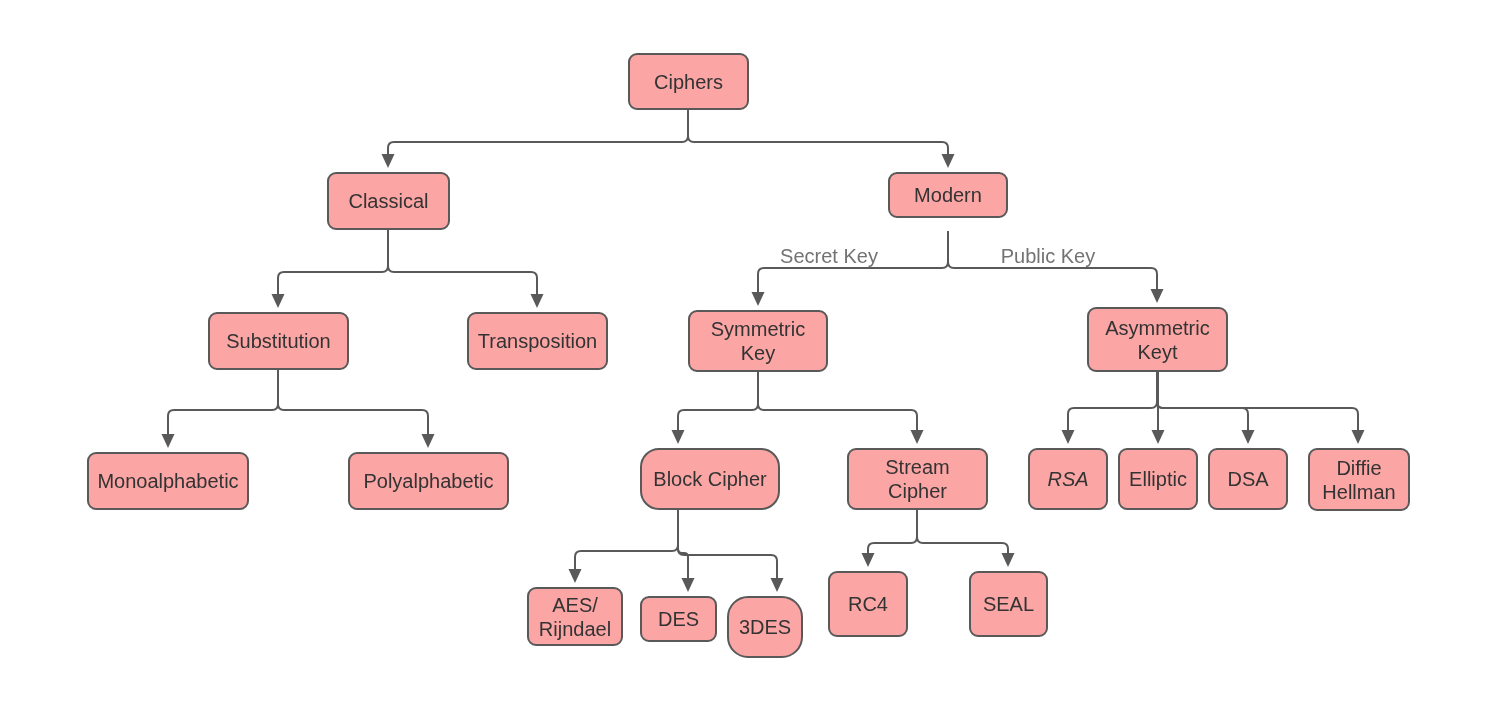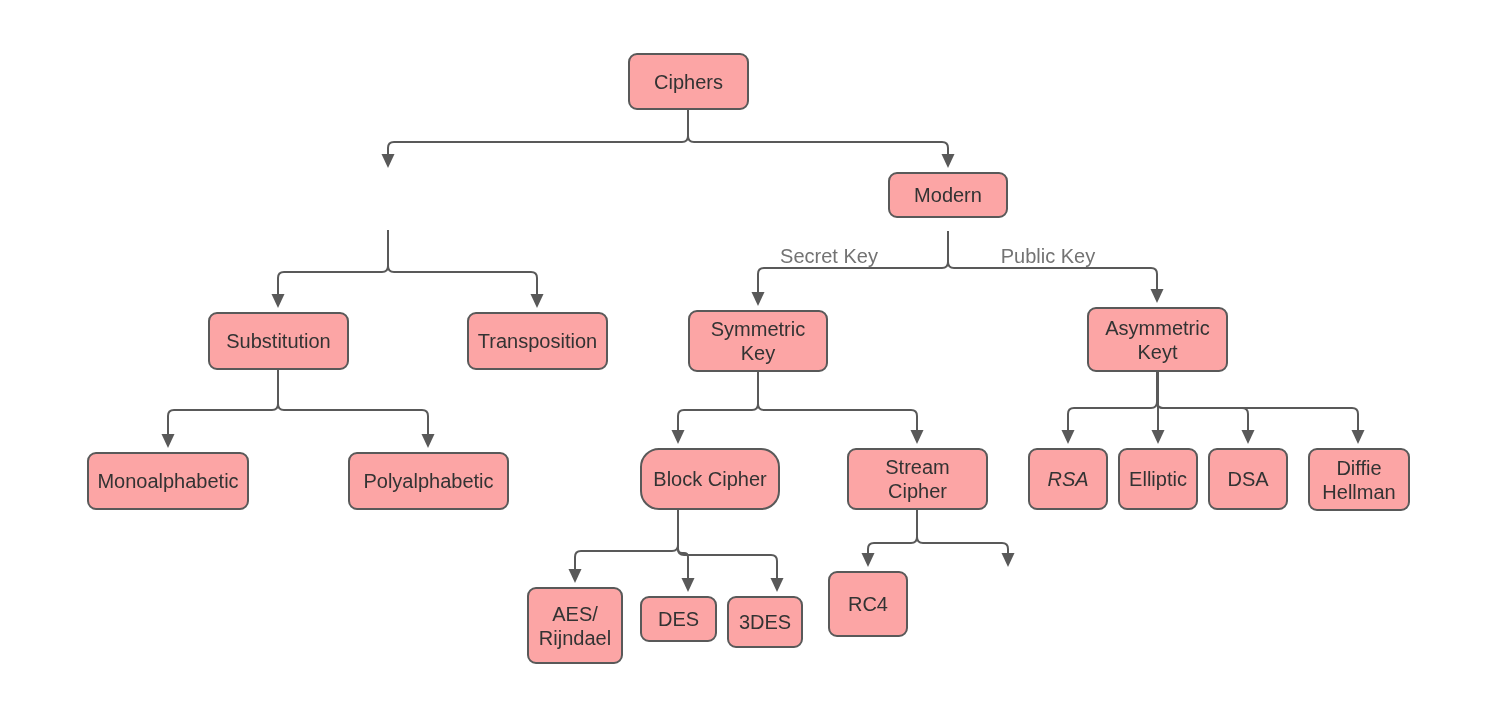--- a/index.html
+++ b/index.html
@@ -99,20 +99,23 @@
     </g>
   </svg>
 
   <div class="edge-label" style="left:769px; top:244px; width:120px;">Secret Key</div>
   <div class="edge-label" style="left:988px; top:244px; width:120px;">Public Key</div>
 
   <div class="node" style="left:628px; top:53px; width:121px; height:57px;">
     <span class="lbl">Ciphers</span>
   </div>
 
+  <div class="node" style="left:327px; top:172px; width:123px; height:58px;">
+    <span class="lbl">Classical</span>
+  </div>
 
   <div class="node" style="left:888px; top:172px; width:120px; height:46px;">
     <span class="lbl">Modern</span>
   </div>
 
   <div class="node" style="left:208px; top:312px; width:141px; height:58px;">
     <span class="lbl">Substitution</span>
   </div>
 
   <div class="node" style="left:467px; top:312px; width:141px; height:58px;">
@@ -156,31 +159,34 @@
 
   <div class="node" style="left:1208px; top:448px; width:80px; height:62px;">
     <span class="lbl">DSA</span>
   </div>
 
   <div class="node" style="left:1308px; top:448px; width:102px; height:63px;">
     <span class="lbl">Diffie
 Hellman</span>
   </div>
 
-  <div class="node" style="left:527px; top:587px; width:96px; height:77px;">
+  <div class="node" style="left:527px; top:587px; width:96px; height:59px;">
     <span class="lbl">AES/
 Rijndael</span>
   </div>
 
   <div class="node" style="left:640px; top:596px; width:77px; height:46px;text-align:right;">
     <span class="lbl">DES</span>
   </div>
 
-  <div class="node" style="left:727px; top:596px; width:76px; height:52px;">
+  <div class="node" style="left:727px; top:596px; width:76px; height:62px;border-radius:21px;">
     <span class="lbl">3DES</span>
   </div>
 
   <div class="node" style="left:828px; top:571px; width:80px; height:66px;">
     <span class="lbl">RC4</span>
   </div>
 
+  <div class="node" style="left:969px; top:571px; width:79px; height:66px;">
+    <span class="lbl">SEAL</span>
+  </div>
 
 </div>
 
 </body></html>

